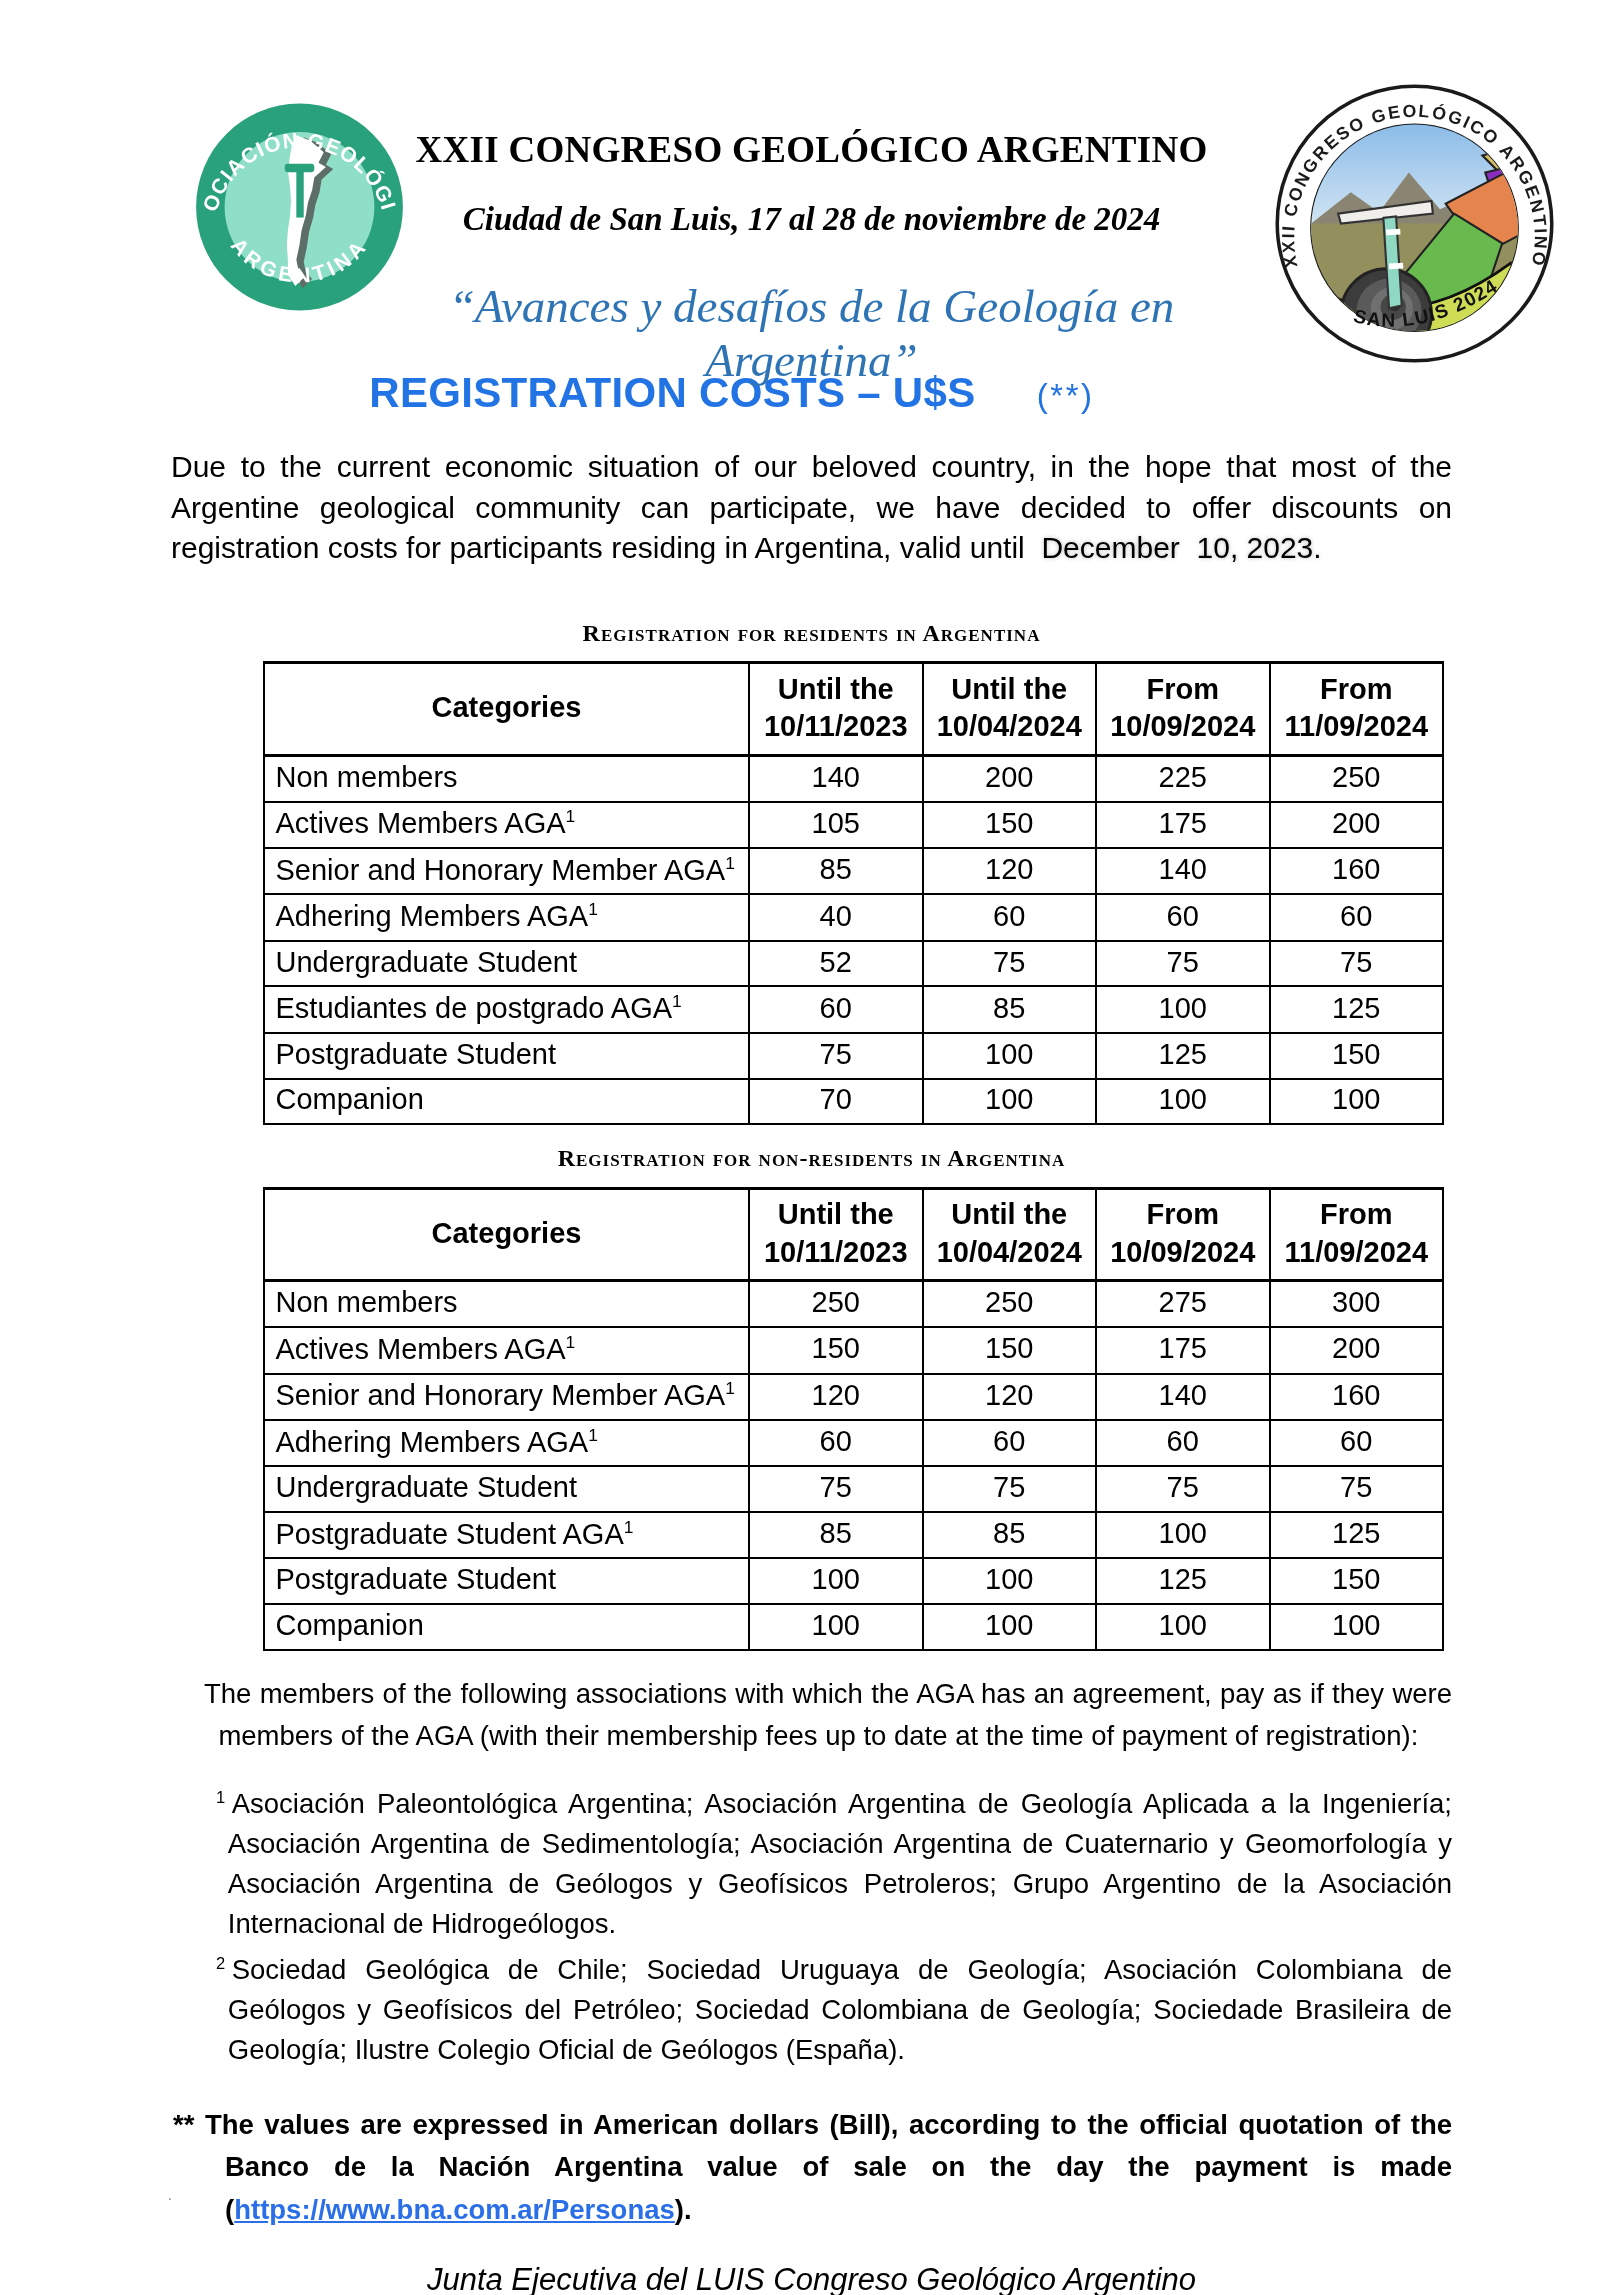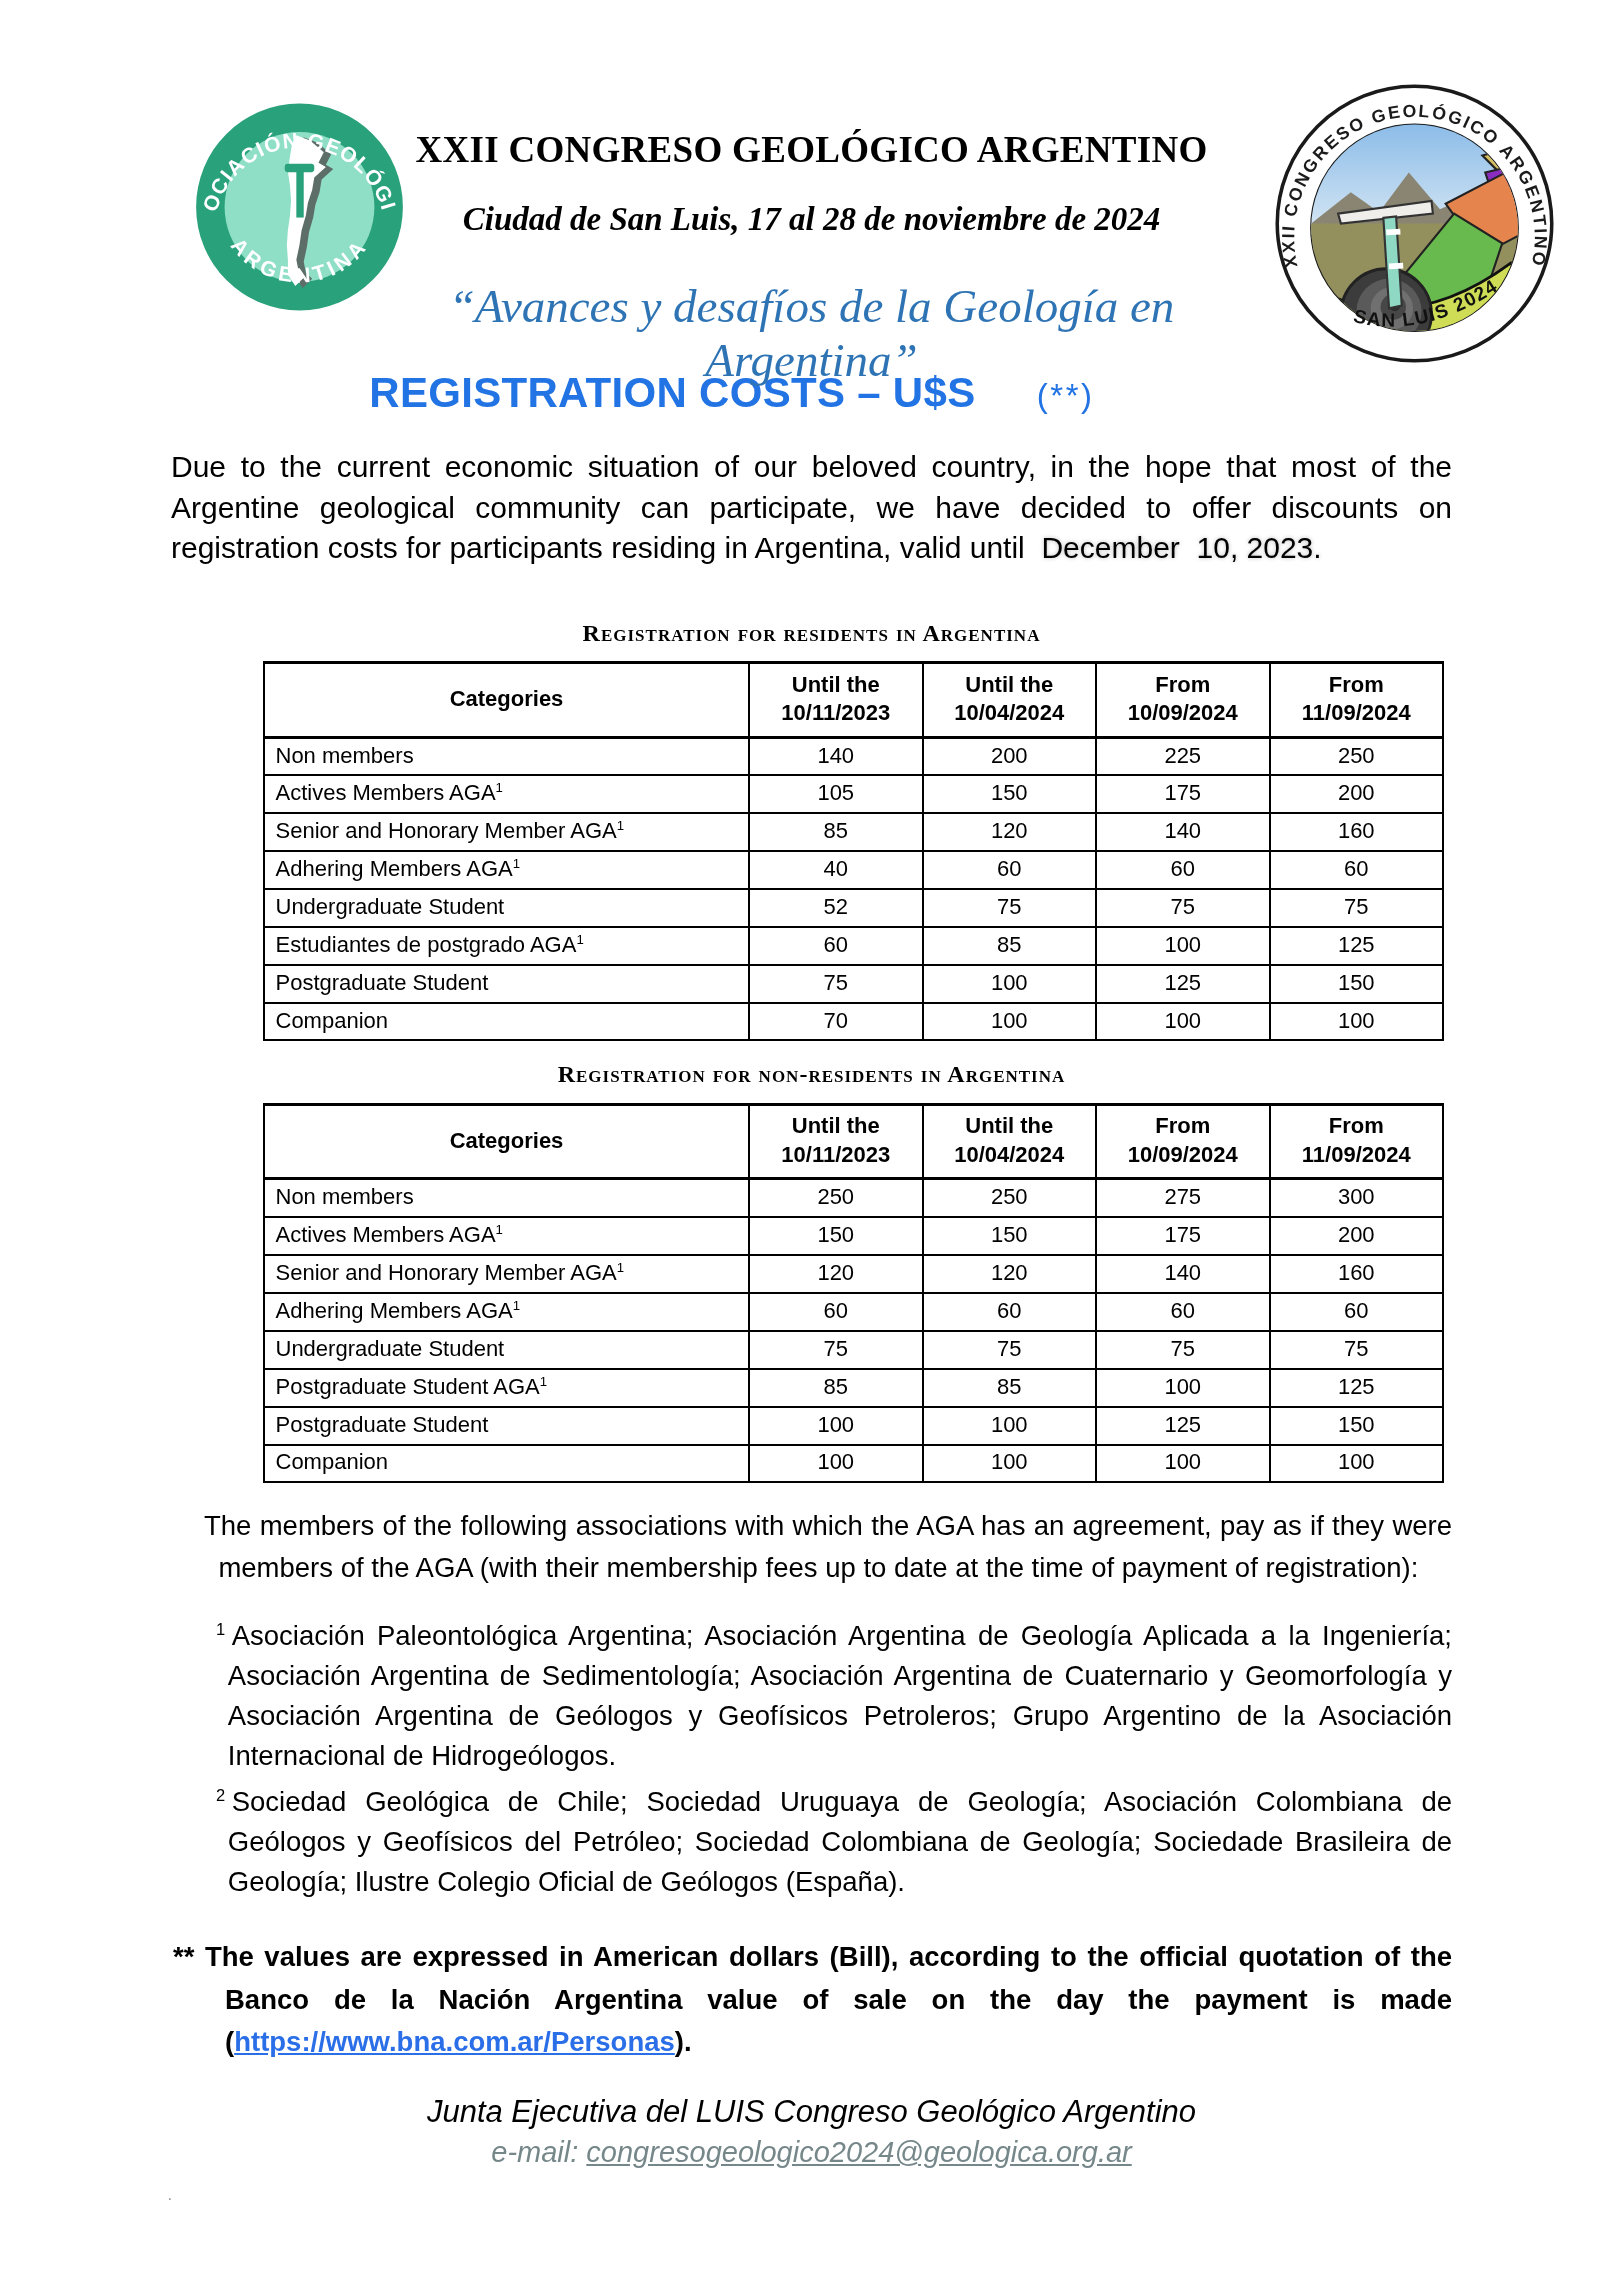--- a/index.html
+++ b/index.html
@@ -41,21 +41,21 @@
 
   
   .table-caption {
     text-align:center; margin:51px 0 0 0;
     font-family:"Liberation Serif", serif; font-variant:small-caps;
     font-weight:700; font-size:24px; letter-spacing:1px;
   }
   .table-caption.second { margin-top:20px; }
   table.prices {
     border-collapse:collapse; table-layout:fixed;
-    margin:14.4px 0 0 263px; width:1181px; font-size:22px;
+    margin:14.4px 0 0 263px; width:1181px; font-size:29px;
   }
   table.prices th, table.prices td { border:2px solid #000; }
   table.prices thead th {
     border-top-width:3.3px; border-bottom-width:3.3px;
     font-weight:700; text-align:center; padding:6.5px 0 7.9px 0; line-height:1.3;
   }
   table.prices td { border-top-width:2.6px; border-bottom-width:2.6px; }
   table.prices th:first-child, table.prices td:first-child { width:483px; }
   table.prices td { padding:3.9px 0 6.5px 0; text-align:center; line-height:1.15; }
   table.prices td.cat { text-align:left; padding-left:10.5px;border-radius:19px; }

